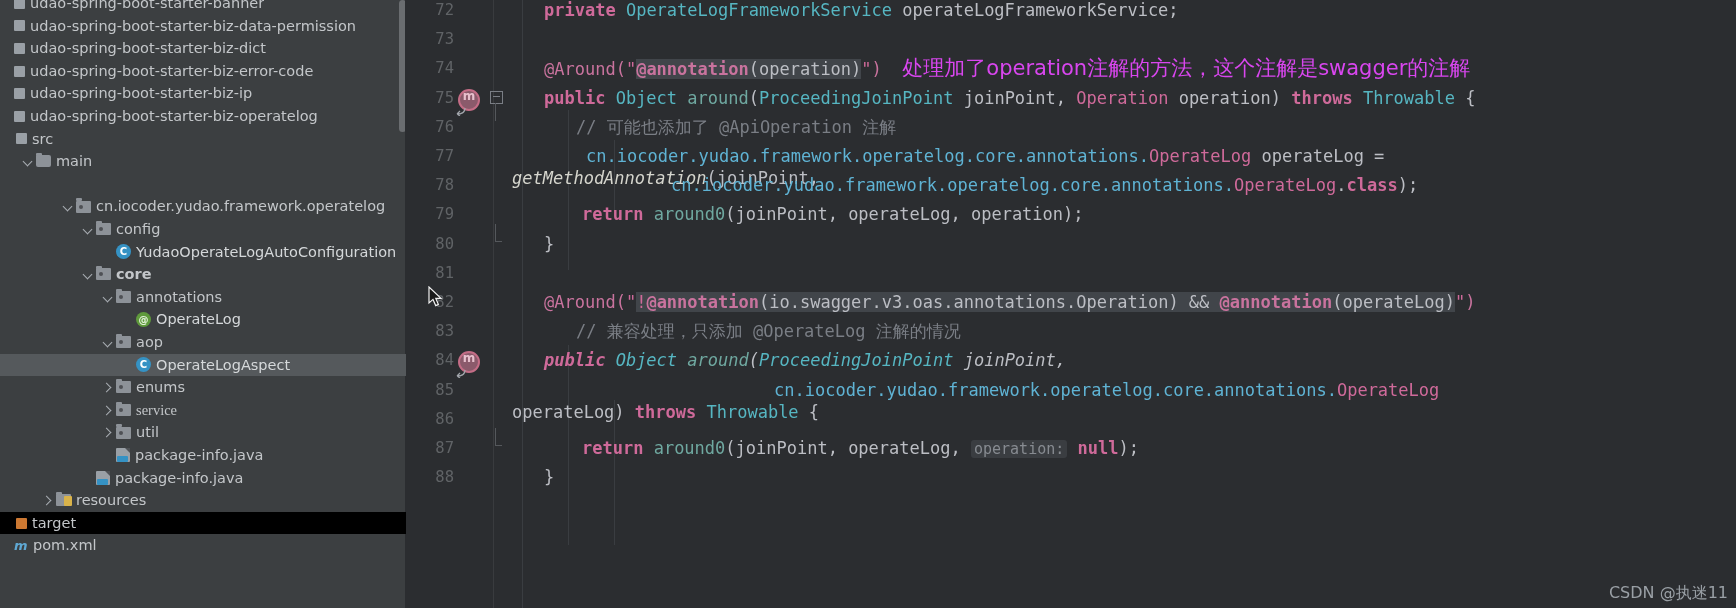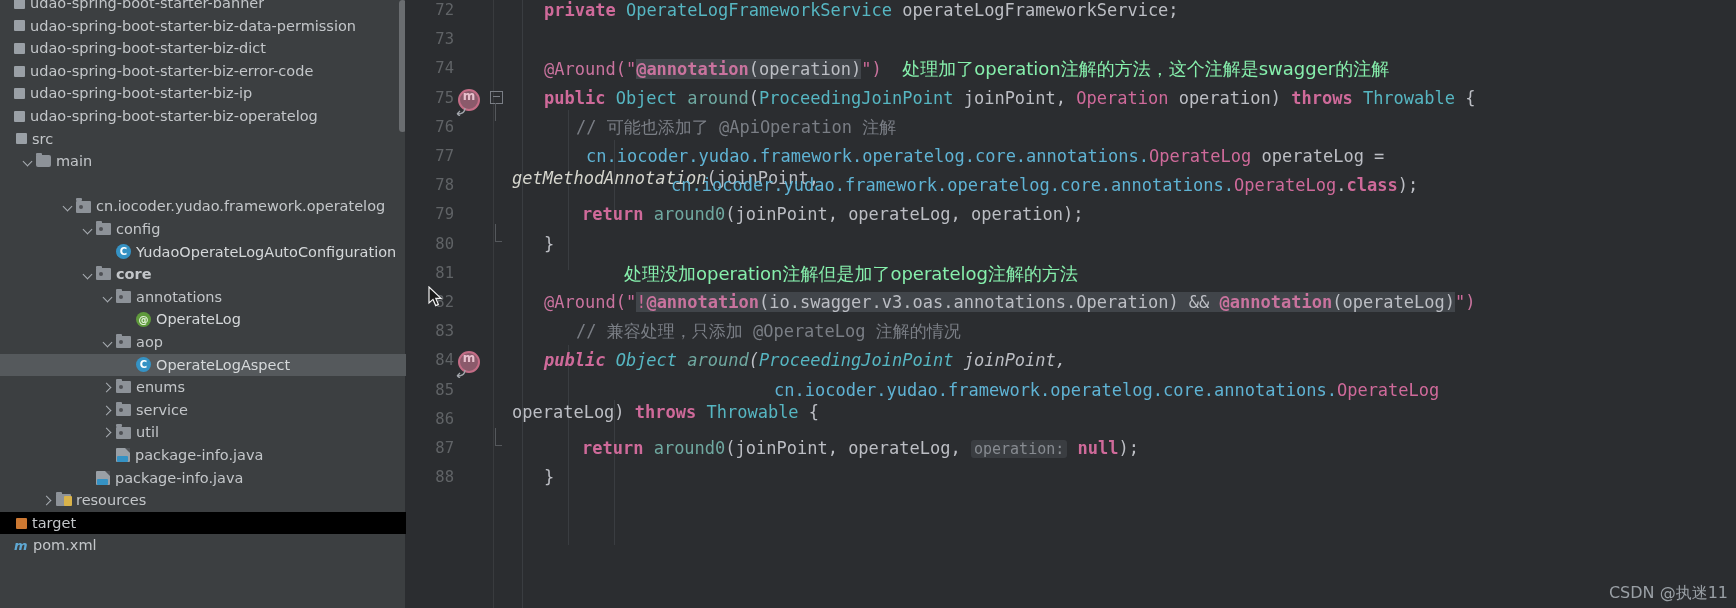--- a/index.html
+++ b/index.html
@@ -104,21 +104,21 @@
 
   
   .kw{color:#cf6a9a;font-weight:bold;}
   .type{color:#56b6c2;}
   .plain{color:#bcbec4;}
   .str{color:#cf6a9a;}
   .anno2{color:#c9739e;}
   .meth{color:#6fa8a0;}
   .comment{color:#7a7e85;}
   .italic{font-style:italic;color:#d5d5cd;}
-  .redcmt{color:#86efac;font-family:"DejaVu Sans","Liberation Sans",sans-serif;font-size:18px;}
+  .redcmt{color:#d946ef;font-family:"DejaVu Sans","Liberation Sans",sans-serif;font-size:21px;}
   .fqn{color:#5fb3d4;}
   .hl-str{background:#41454a;}
   .inlay{background:#3a3d41;color:#878b91;border-radius:3px;padding:0 3px;font-size:15px;}
 
   
   .g-run{
     position:absolute;left:52px;width:18px;height:18px;border-radius:50%;
     background:#8b5a6b;border:2px solid #c46d86;
   }
   .g-run::after{
@@ -247,21 +247,21 @@
       <div class="tree-row selected" style="position: absolute; left: 0px; right: 0px; top: 353.6px; padding-left: 122px;">
         <span class="arrow"></span>
         <span class="ico ico-class">C</span>
         <span class="tree-label cls">OperateLogAspect</span>
       </div>
       <div class="tree-row" style="position: absolute; left: 0px; right: 0px; top: 376.2px; padding-left: 102px;">
         <span class="arrow right"></span>
         <span class="ico ico-pkg"></span>
         <span class="tree-label">enums</span>
       </div>
-      <div class="tree-row" style="position: absolute; left: 0px; right: 0px; top: 398.8px; padding-left: 102px;">
+      <div class="tree-row" style="position: absolute; left: 0px; right: 0px; top: 398.8px; padding-left: 102px; font-family: Liberation Serif, serif;">
         <span class="arrow right"></span>
         <span class="ico ico-pkg"></span>
         <span class="tree-label">service</span>
       </div>
       <div class="tree-row" style="position: absolute; left: 0px; right: 0px; top: 421.4px; padding-left: 102px;">
         <span class="arrow right"></span>
         <span class="ico ico-pkg"></span>
         <span class="tree-label">util</span>
       </div>
       <div class="tree-row" style="position: absolute; left: 0px; right: 0px; top: 444px; padding-left: 102px;">
@@ -346,21 +346,20 @@
         <div class="lnum" style="top: 463.2px; line-height: 29.2px; position: absolute;">88</div>
         <div class="line" style="top: -4px;"><span class="code" style="padding-left:48px"><span class="kw">private</span> <span class="type">OperateLogFrameworkService</span><span class="plain"> operateLogFrameworkService</span><span class="plain">;</span></span></div>
         <div class="line" style="top: 54.4px;"><span class="code" style="padding-left:48px"><span class="anno2">@Around(</span><span class="str">"</span><span class="hl-str"><span class="anno2 kw">@annotation</span><span class="plain">(operation)</span></span><span class="str">"</span><span class="anno2">)</span>  <span class="redcmt">处理加了operation注解的方法，这个注解是swagger的注解</span></span></div>
         <div class="line" style="top: 83.6px;"><span class="code" style="padding-left:48px"><span class="kw">public</span><span class="type"> Object </span><span class="meth">around</span><span class="plain">(</span><span class="type">ProceedingJoinPoint</span><span class="plain"> joinPoint, </span><span class="str">Operation</span><span class="plain"> operation) </span><span class="kw">throws</span><span class="type"> Throwable</span><span class="plain"> {</span></span></div>
         <div class="line" style="top: 112.8px;"><span class="code" style="padding-left:80px"><span class="comment">// 可能也添加了 @ApiOperation 注解</span></span></div>
         <div class="line" style="top: 142px;"><span class="code" style="padding-left:90px"><span class="fqn">cn.iocoder.yudao.framework.operatelog.core.annotations.</span><span class="str">OperateLog</span><span class="plain"> operateLog =</span></span></div>
         <div class="line" style="top: 164px;"><span class="code" style="padding-left:16px"><span class="italic">getMethodAnnotation</span><span class="plain">(joinPoint,</span></span></div>
         <div class="line" style="top: 171.2px;"><span class="code" style="padding-left:175px"><span class="fqn">cn.iocoder.yudao.framework.operatelog.core.annotations.</span><span class="str">OperateLog</span><span class="plain">.</span><span class="kw">class</span><span class="plain">);</span></span></div>
         <div class="line" style="top: 200.4px;"><span class="code" style="padding-left:86px"><span class="kw">return</span><span class="meth"> around0</span><span class="plain">(joinPoint, operateLog, operation);</span></span></div>
         <div class="line" style="top: 229.6px;"><span class="code" style="padding-left:48px"><span class="plain">}</span></span></div>
-        <div class="line" style="top: 258.8px;"><span class="code" style="padding-left:128px"><span class="redcmt">处理没加operation注解但是加了operatelog注解的方法</span></span></div>
         <div class="line" style="top: 288px;"><span class="code" style="padding-left:48px"><span class="anno2">@Around(</span><span class="str">"</span><span class="hl-str"><span class="str">!</span><span class="anno2 kw">@annotation</span><span class="plain">(io.swagger.v3.oas.annotations.Operation)</span><span class="plain"> &amp;&amp; </span><span class="anno2 kw">@annotation</span><span class="plain">(operateLog)</span></span><span class="str">"</span><span class="anno2">)</span></span></div>
         <div class="line" style="top: 317.2px;"><span class="code" style="padding-left:80px"><span class="comment">// 兼容处理，只添加 @OperateLog 注解的情况</span></span></div>
         <div class="line" style="top: 346.4px; font-style: italic;"><span class="code" style="padding-left:48px"><span class="kw">public</span><span class="type"> Object </span><span class="meth">around</span><span class="plain">(</span><span class="type">ProceedingJoinPoint</span><span class="plain"> joinPoint,</span></span></div>
         <div class="line" style="top: 375.6px;"><span class="code" style="padding-left:278px"><span class="fqn">cn.iocoder.yudao.framework.operatelog.core.annotations.</span><span class="str">OperateLog</span></span></div>
         <div class="line" style="top: 397.6px;"><span class="code" style="padding-left:16px"><span class="plain">operateLog) </span><span class="kw">throws</span><span class="type"> Throwable</span><span class="plain"> {</span></span></div>
         <div class="line" style="top: 434px;"><span class="code" style="padding-left:86px"><span class="kw">return</span><span class="meth"> around0</span><span class="plain">(joinPoint, operateLog, </span><span class="inlay">operation:</span> <span class="kw">null</span><span class="plain">);</span></span></div>
         <div class="line" style="top: 463.2px;"><span class="code" style="padding-left:48px"><span class="plain">}</span></span></div>
       </div>
     <div class="watermark">CSDN @执迷11</div>
   </div>

